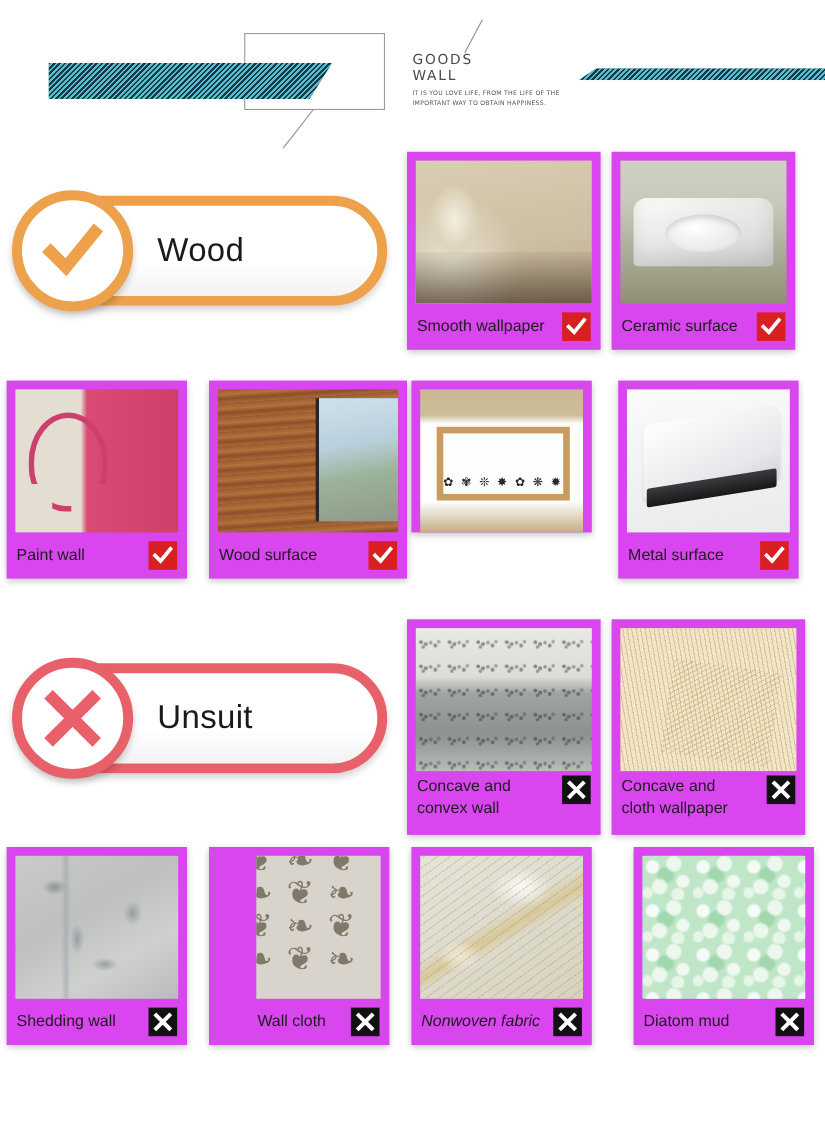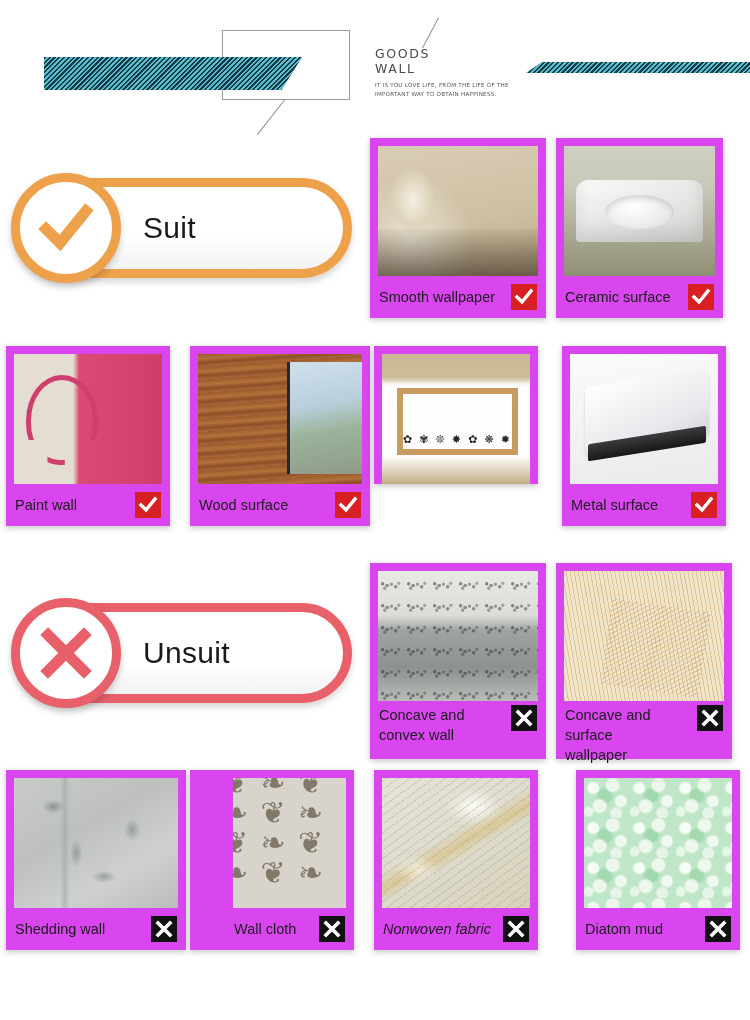--- a/index.html
+++ b/index.html
@@ -297,21 +297,21 @@
     <div class="hdr-sub">IT IS YOU LOVE LIFE, FROM THE LIFE OF THE IMPORTANT WAY TO OBTAIN HAPPINESS.</div>
   </div>
 </div>
 
 <div class="pill suit">
   <div class="pill-circle">
     <svg width="62" height="62" viewBox="0 0 62 62">
       <path d="M11 32 L25 46 L51 14" fill="none" stroke="#eda14a" stroke-width="11" stroke-linecap="square" stroke-linejoin="miter"></path>
     </svg>
   </div>
-  <div class="pill-label">Suit</div>
+  <div class="pill-label">Wood</div>
 </div>
 
 <div class="pill unsuit">
   <div class="pill-circle">
     <svg width="60" height="60" viewBox="0 0 60 60">
       <path d="M12 12 L48 48 M48 12 L12 48" fill="none" stroke="#e8616a" stroke-width="11" stroke-linecap="square"></path>
     </svg>
   </div>
   <div class="pill-label">Unsuit</div>
 </div>
@@ -388,30 +388,30 @@
       <svg width="20" height="20" viewBox="0 0 20 20">
         <path d="M4 4 L16 16 M16 4 L4 16" fill="none" stroke="#ffffff" stroke-width="3.6" stroke-linecap="square"></path>
       </svg>
     </span>
   </div>
 </div>
 
 <div class="card" style="left:556px; top:563px; width:176px;">
   <div class="card-img tex-concave-paper"></div>
   <div class="card-foot" style="height:58px; align-items:flex-start; padding-top:4px;">
-    <span class="card-label two-line" style="max-width:112px;">Concave and surface wallpaper</span>
-    <span class="badge no">
-      <svg width="20" height="20" viewBox="0 0 20 20">
-        <path d="M4 4 L16 16 M16 4 L4 16" fill="none" stroke="#ffffff" stroke-width="3.6" stroke-linecap="square"></path>
-      </svg>
-    </span>
-  </div>
-</div>
-
-<div class="card" style="left:6px; top:770px; width:180px;">
+    <span class="card-label two-line" style="max-width:112px;">Concave and cloth wallpaper</span>
+    <span class="badge no">
+      <svg width="20" height="20" viewBox="0 0 20 20">
+        <path d="M4 4 L16 16 M16 4 L4 16" fill="none" stroke="#ffffff" stroke-width="3.6" stroke-linecap="square"></path>
+      </svg>
+    </span>
+  </div>
+</div>
+
+<div class="card" style="left:6px; top:770px; width:164px;">
   <div class="card-img tex-shedding"></div>
   <div class="card-foot">
     <span class="card-label">Shedding wall</span>
     <span class="badge no">
       <svg width="20" height="20" viewBox="0 0 20 20">
         <path d="M4 4 L16 16 M16 4 L4 16" fill="none" stroke="#ffffff" stroke-width="3.6" stroke-linecap="square"></path>
       </svg>
     </span>
   </div>
 </div>

